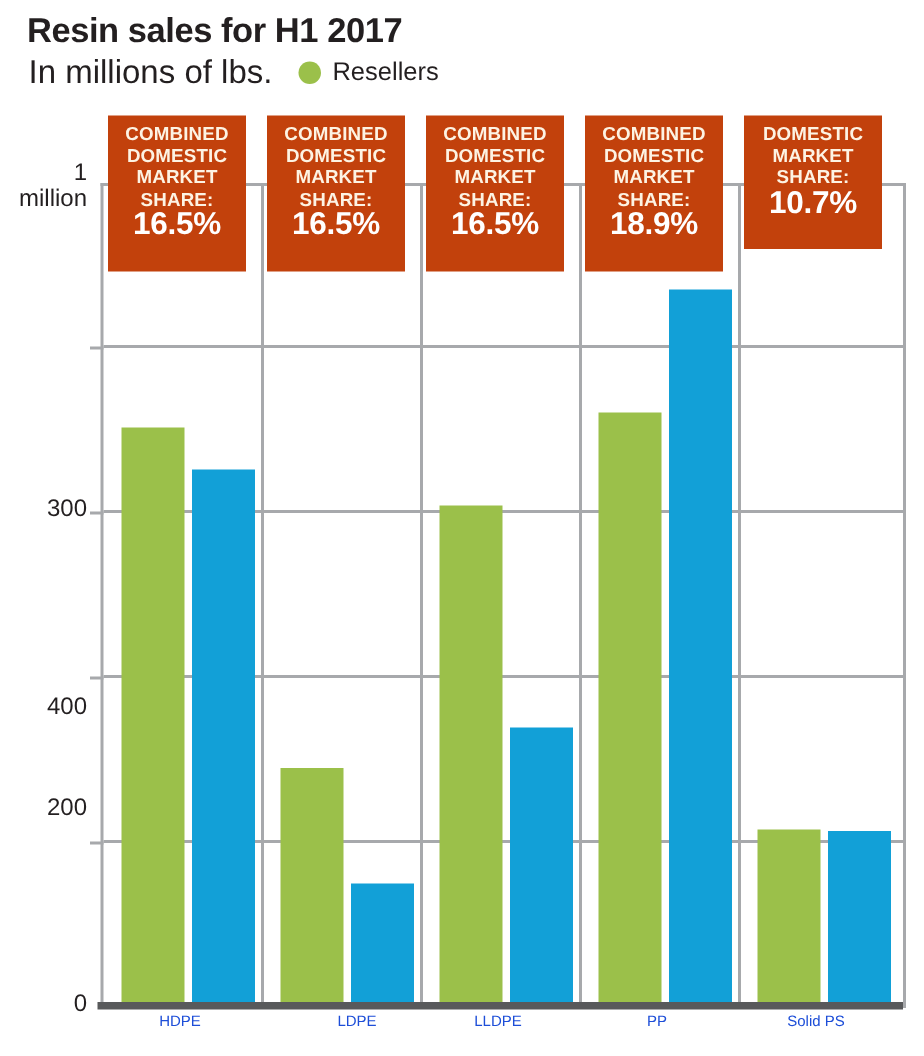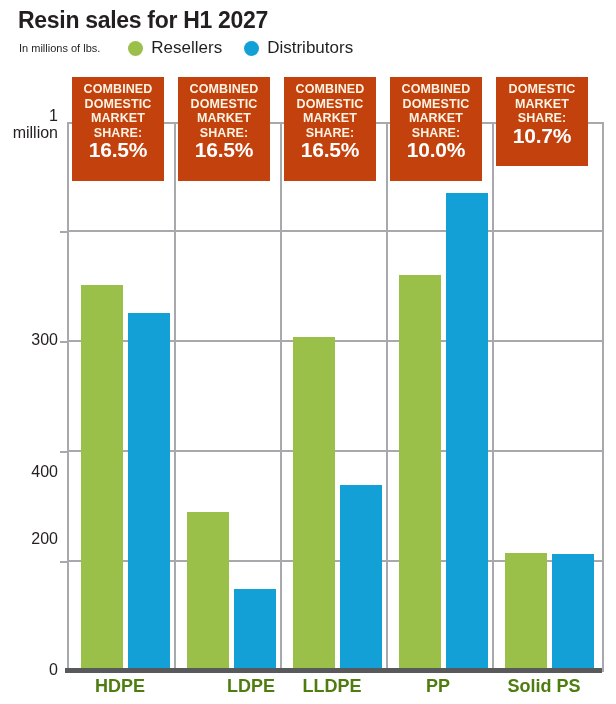--- a/index.html
+++ b/index.html
@@ -34,23 +34,23 @@
   }
   #legend-row {
     position: absolute;
     left: 19px;
     top: 37px;
     height: 22px;
     display: flex;
     align-items: center;
   }
   #units-label {
-    font-size: 11px;
-    color: #231f20;
-    margin-right: 28px;
+    font-size: 22px;
+    color: #231f20;
+    margin-right: 17px;
     white-space: nowrap;
   }
   .legend-item {
     display: flex;
     align-items: center;
     margin-right: 22px;
     white-space: nowrap;
   }
   .legend-swatch {
     width: 15px;
@@ -135,23 +135,23 @@
     position: absolute;
     bottom: 0;
   }
   .bar.resellers { background: #9bc04a; }
   .bar.distributors { background: #12a0d7; }
 
   
   .xlabel {
     position: absolute;
     top: 676px;
-    font-size: 18px;
-    font-weight: bold;
-    color: #4d7c0f;
+    font-size: 10px;
+    font-weight: normal;
+    color: #1d4ed8;
     text-align: center;
     white-space: nowrap;
   }
 
   
   .callout {
     position: absolute;
     background: #c2410c;
     box-sizing: border-box;
     padding: 5px 2px 6px 2px;
@@ -172,33 +172,29 @@
     font-weight: bold;
     color: #ffffff;
     margin-top: 3px;
     letter-spacing: -0.2px;
   }
 </style>
 </head>
 <body>
 
 <div id="header">
-  <div id="chart-title">Resin sales for H1 2027</div>
+  <div id="chart-title">Resin sales for H1 2017</div>
   <div id="legend-row">
     <span id="units-label">In millions of lbs.</span>
 
     <span class="legend-item">
       <span class="legend-swatch" style="background:#9bc04a"></span>
       <span class="legend-label">Resellers</span>
     </span>
 
-    <span class="legend-item">
-      <span class="legend-swatch" style="background:#12a0d7"></span>
-      <span class="legend-label">Distributors</span>
-    </span>
   </div>
 </div>
 
 <div id="yaxis">
   <div class="ytick-label" style="top:107px;">
     <div>1</div>
     <div>million</div>
   </div>
   <div class="ytick-label" style="top:331px;">
     <div>300</div>
@@ -246,21 +242,21 @@
   <div class="bar resellers" style="left:330px; width:42px; height:397px;"></div>
   <div class="bar distributors" style="left:377px; width:42px; height:479px;"></div>
 
   <div class="bar resellers" style="left:436px; width:42px; height:119px;"></div>
   <div class="bar distributors" style="left:483px; width:42px; height:118px;"></div>
 </div>
 
 <div id="baseline"></div>
 
 <div class="xlabel" style="left:67px;  width:106px;">HDPE</div>
-<div class="xlabel" style="left:169px; width:106px;text-align:right;">LDPE</div>
+<div class="xlabel" style="left:185px; width:106px;">LDPE</div>
 <div class="xlabel" style="left:279px; width:106px;">LLDPE</div>
 <div class="xlabel" style="left:385px; width:106px;">PP</div>
 <div class="xlabel" style="left:491px; width:106px;">Solid PS</div>
 
 <div class="callout" style="left:72px; top:77px; width:92px; height:104px;">
   <span class="c-line">COMBINED</span>
   <span class="c-line">DOMESTIC</span>
   <span class="c-line">MARKET</span>
   <span class="c-line">SHARE:</span>
   <span class="c-value">16.5%</span>
@@ -280,21 +276,21 @@
   <span class="c-line">MARKET</span>
   <span class="c-line">SHARE:</span>
   <span class="c-value">16.5%</span>
 </div>
 
 <div class="callout" style="left:390px; top:77px; width:92px; height:104px;">
   <span class="c-line">COMBINED</span>
   <span class="c-line">DOMESTIC</span>
   <span class="c-line">MARKET</span>
   <span class="c-line">SHARE:</span>
-  <span class="c-value">10.0%</span>
+  <span class="c-value">18.9%</span>
 </div>
 
 <div class="callout" style="left:496px; top:77px; width:92px; height:89px;">
   <span class="c-line">DOMESTIC</span>
   <span class="c-line">MARKET</span>
   <span class="c-line">SHARE:</span>
   <span class="c-value">10.7%</span>
 </div>
 
 </body></html>

